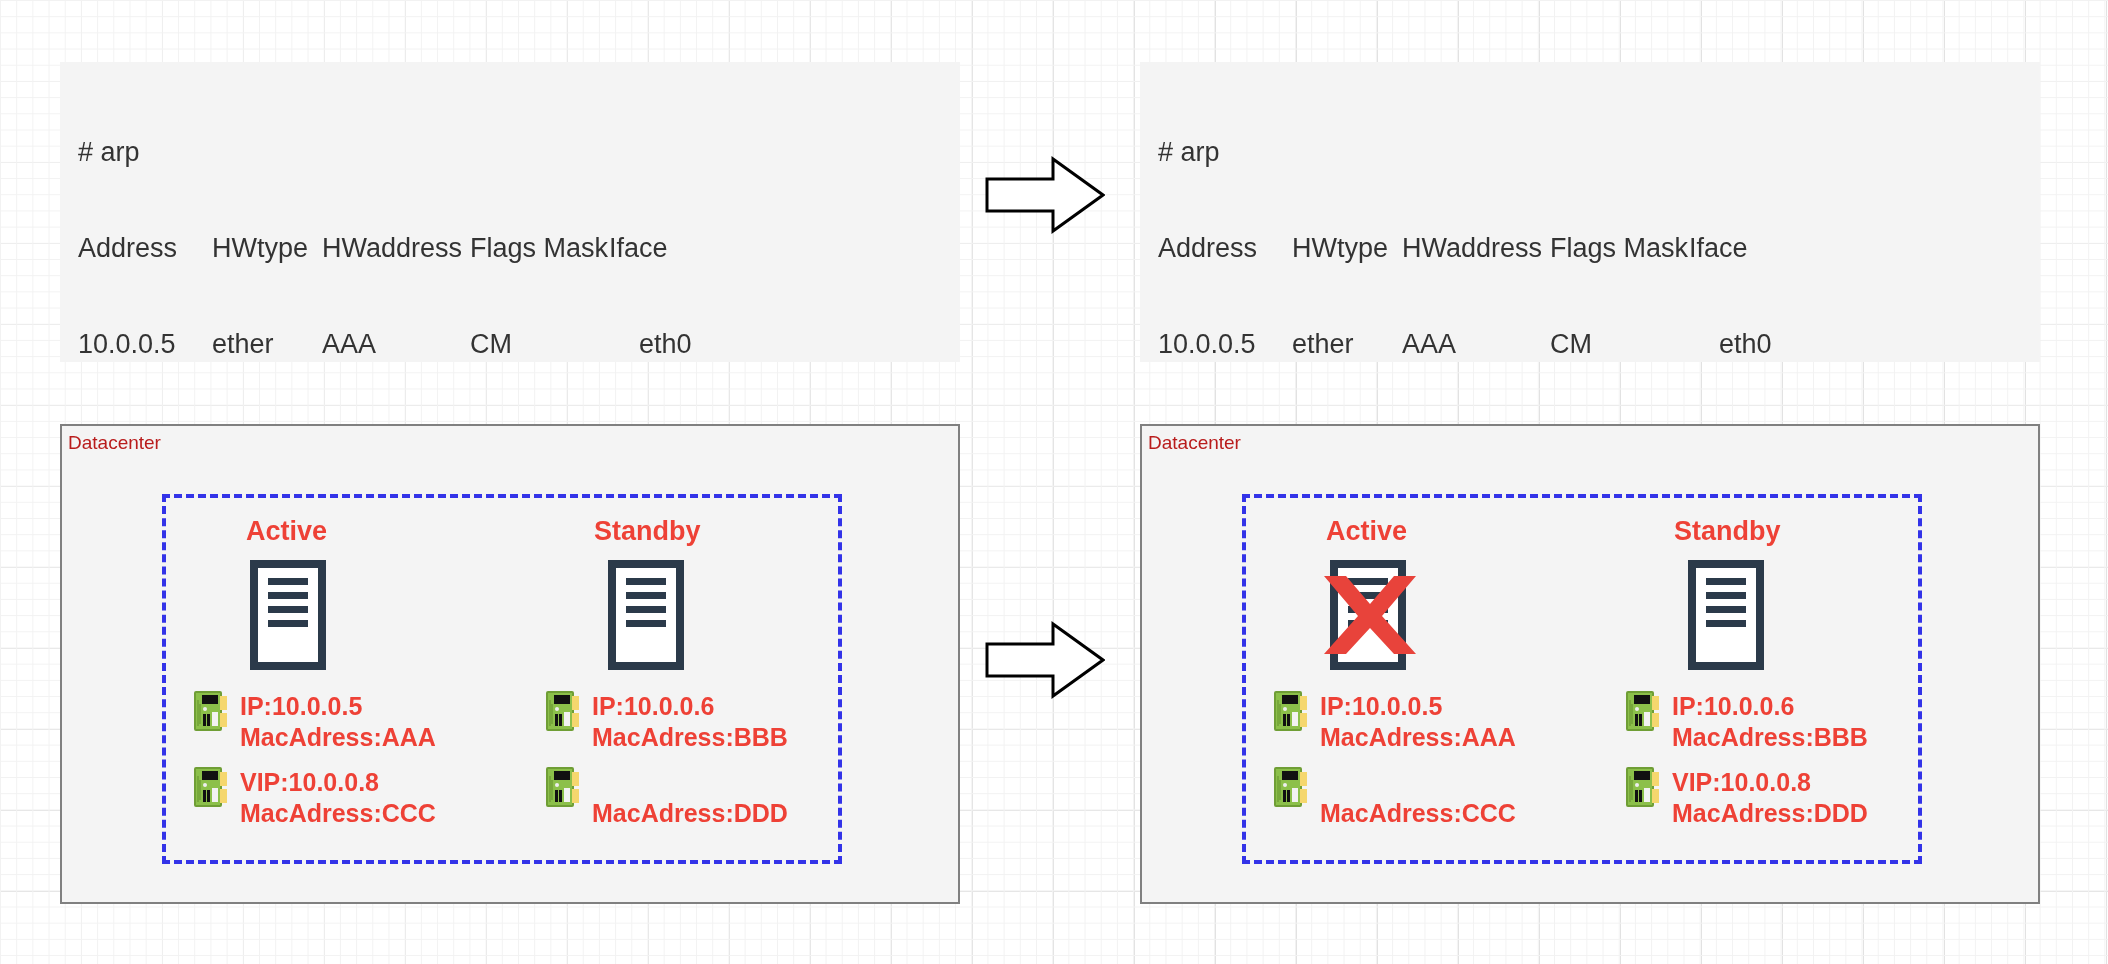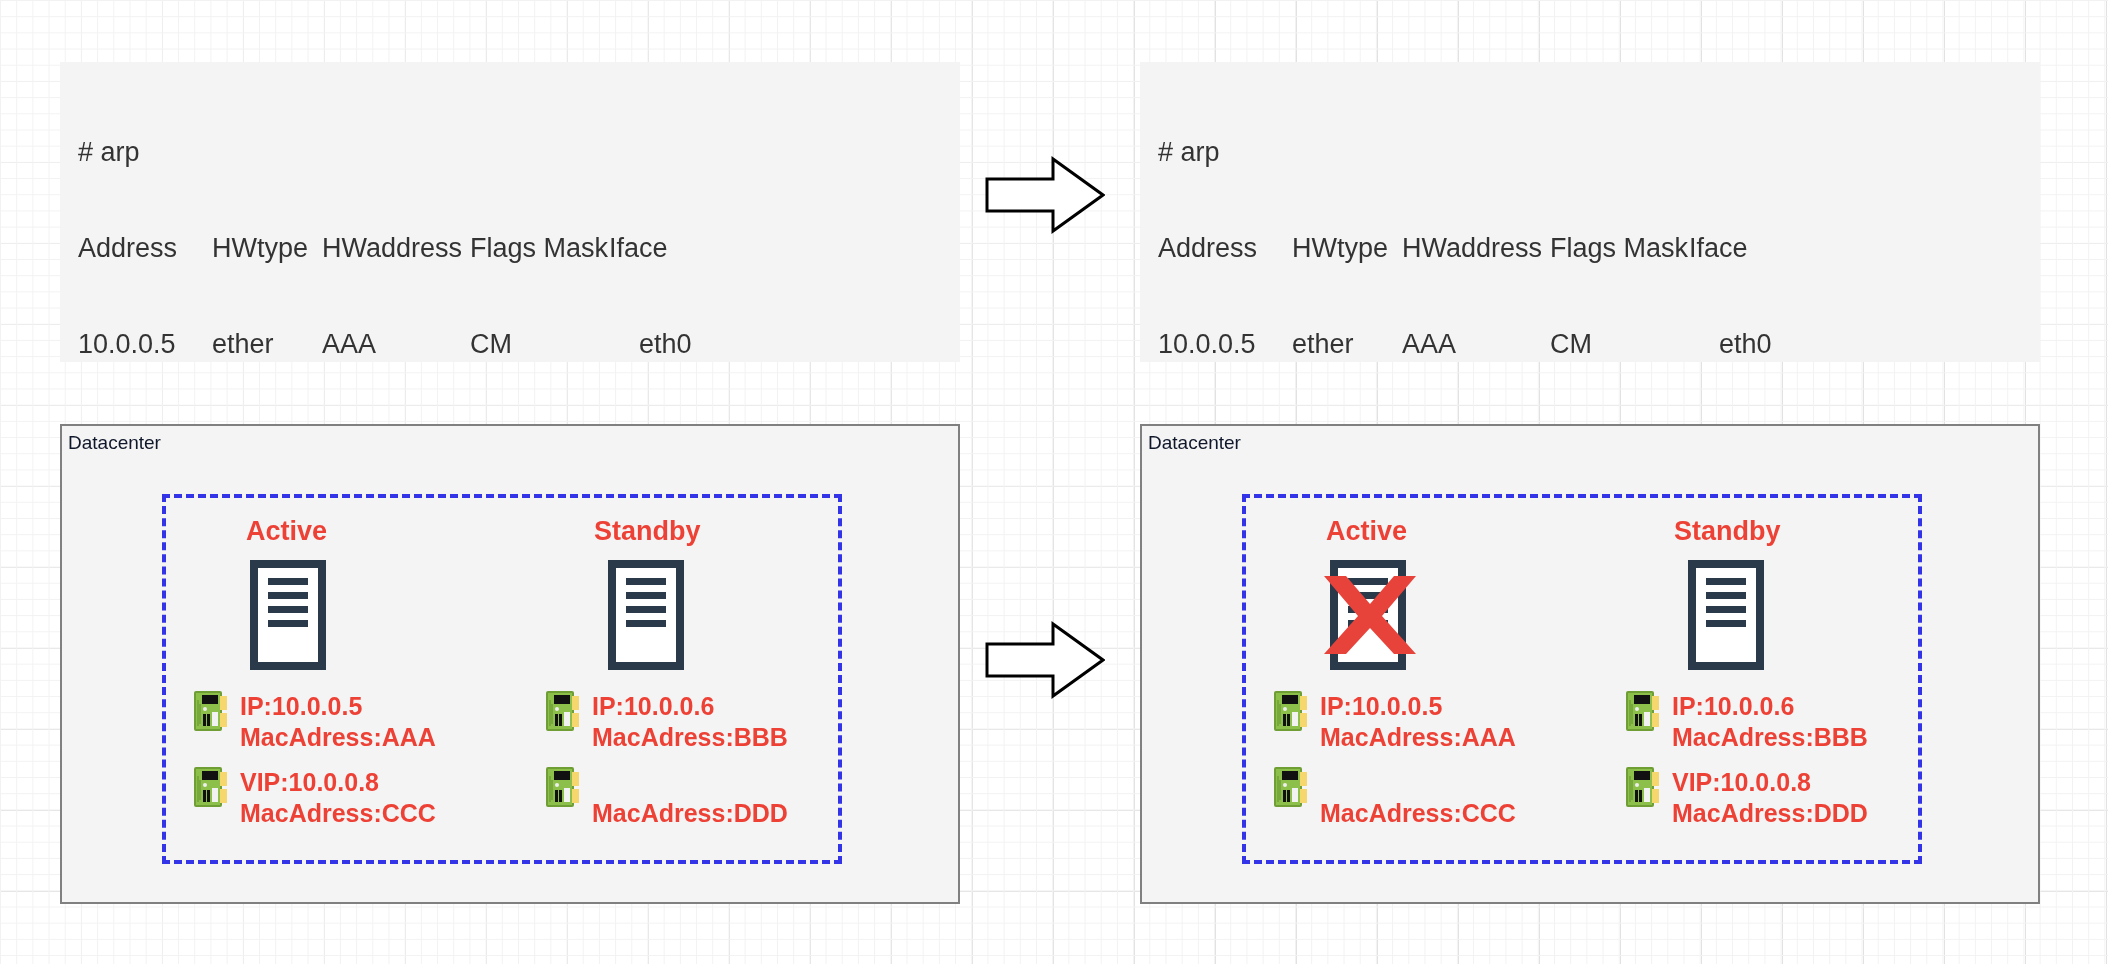--- a/index.html
+++ b/index.html
@@ -53,21 +53,21 @@
   .dc-box{
     position:absolute;
     background:#f4f4f4;
     border:2px solid #808080;
     box-sizing:border-box;
   }
   .dc-label{
     position:absolute;
     left:6px; top:6px;
     font-size:19px;
-    color:#0f172a;
+    color:#b91c1c;
   }
 
   
   .cluster-box{
     position:absolute;
     border:4px dashed #3333e8;
     box-sizing:border-box;
     font-weight:bold;
   }
 

